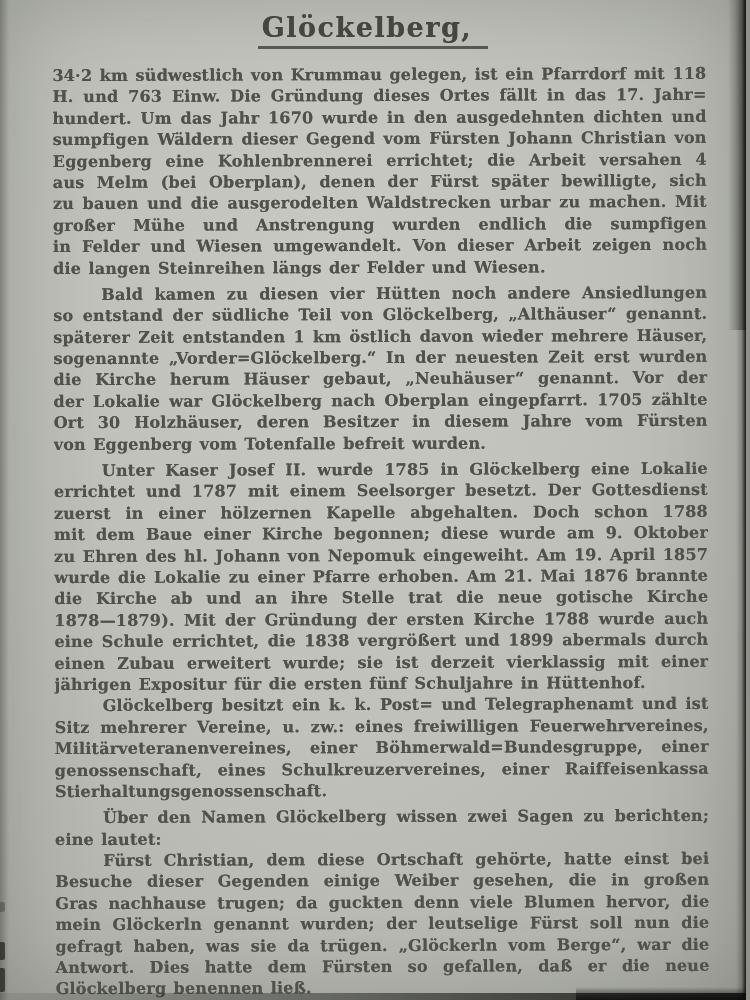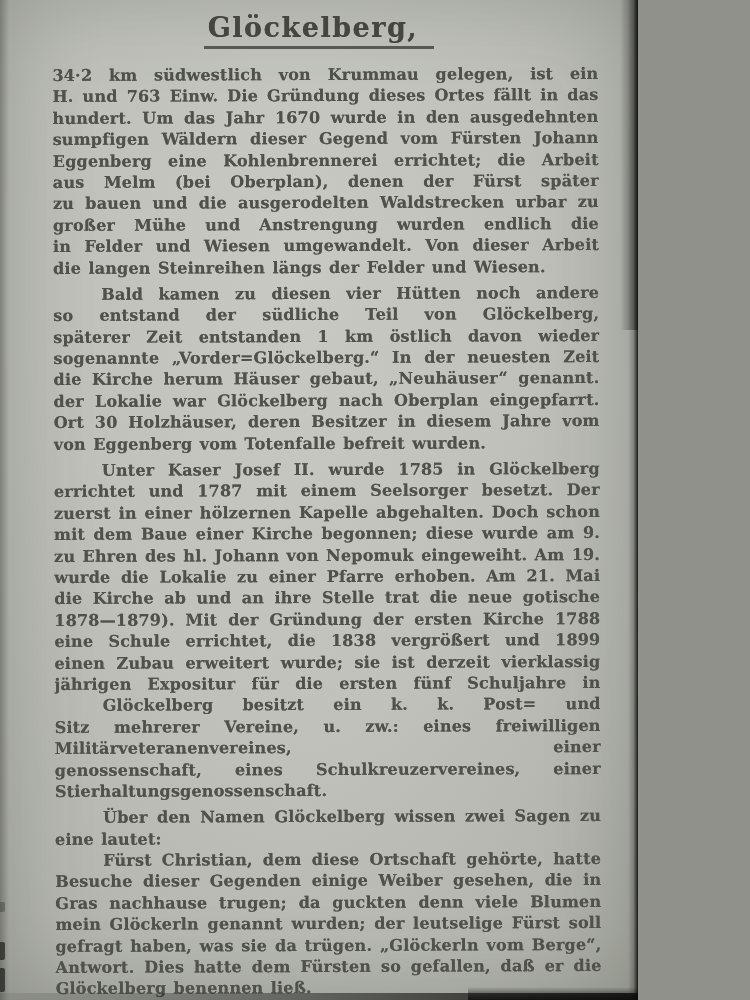--- a/index.html
+++ b/index.html
@@ -2,21 +2,21 @@
 <html><head>
 <meta charset="utf-8">
 <style>
   html, body { margin: 0; padding: 0; }
   body {
     width: 750px; height: 1000px; overflow: hidden;
     font-family: "DejaVu Serif", "Liberation Serif", serif;
     background: #8f918a;
   }
   .photo {
-    position: relative; width: 638px; height: 1000px; overflow: hidden;
+    position: relative; width: 746px; height: 1000px; overflow: hidden;
     background: radial-gradient(ellipse at 46% 28%, #c7c9c2 0%, #bfc1ba 45%, #b3b5ae 78%, #a5a79f 100%);
     box-shadow: inset 0 0 90px rgba(66, 68, 60, 0.28);
   }
   .title-wrap { text-align: center; padding-top: 12px; height: 44px; }
   .title {
     display: inline-block;
     font-size: 27px; font-weight: 700; color: #45463f;
     letter-spacing: 1.5px;
     border-bottom: 3px solid rgba(70, 71, 63, 0.85);
     padding: 0 16px 3px 4px;

